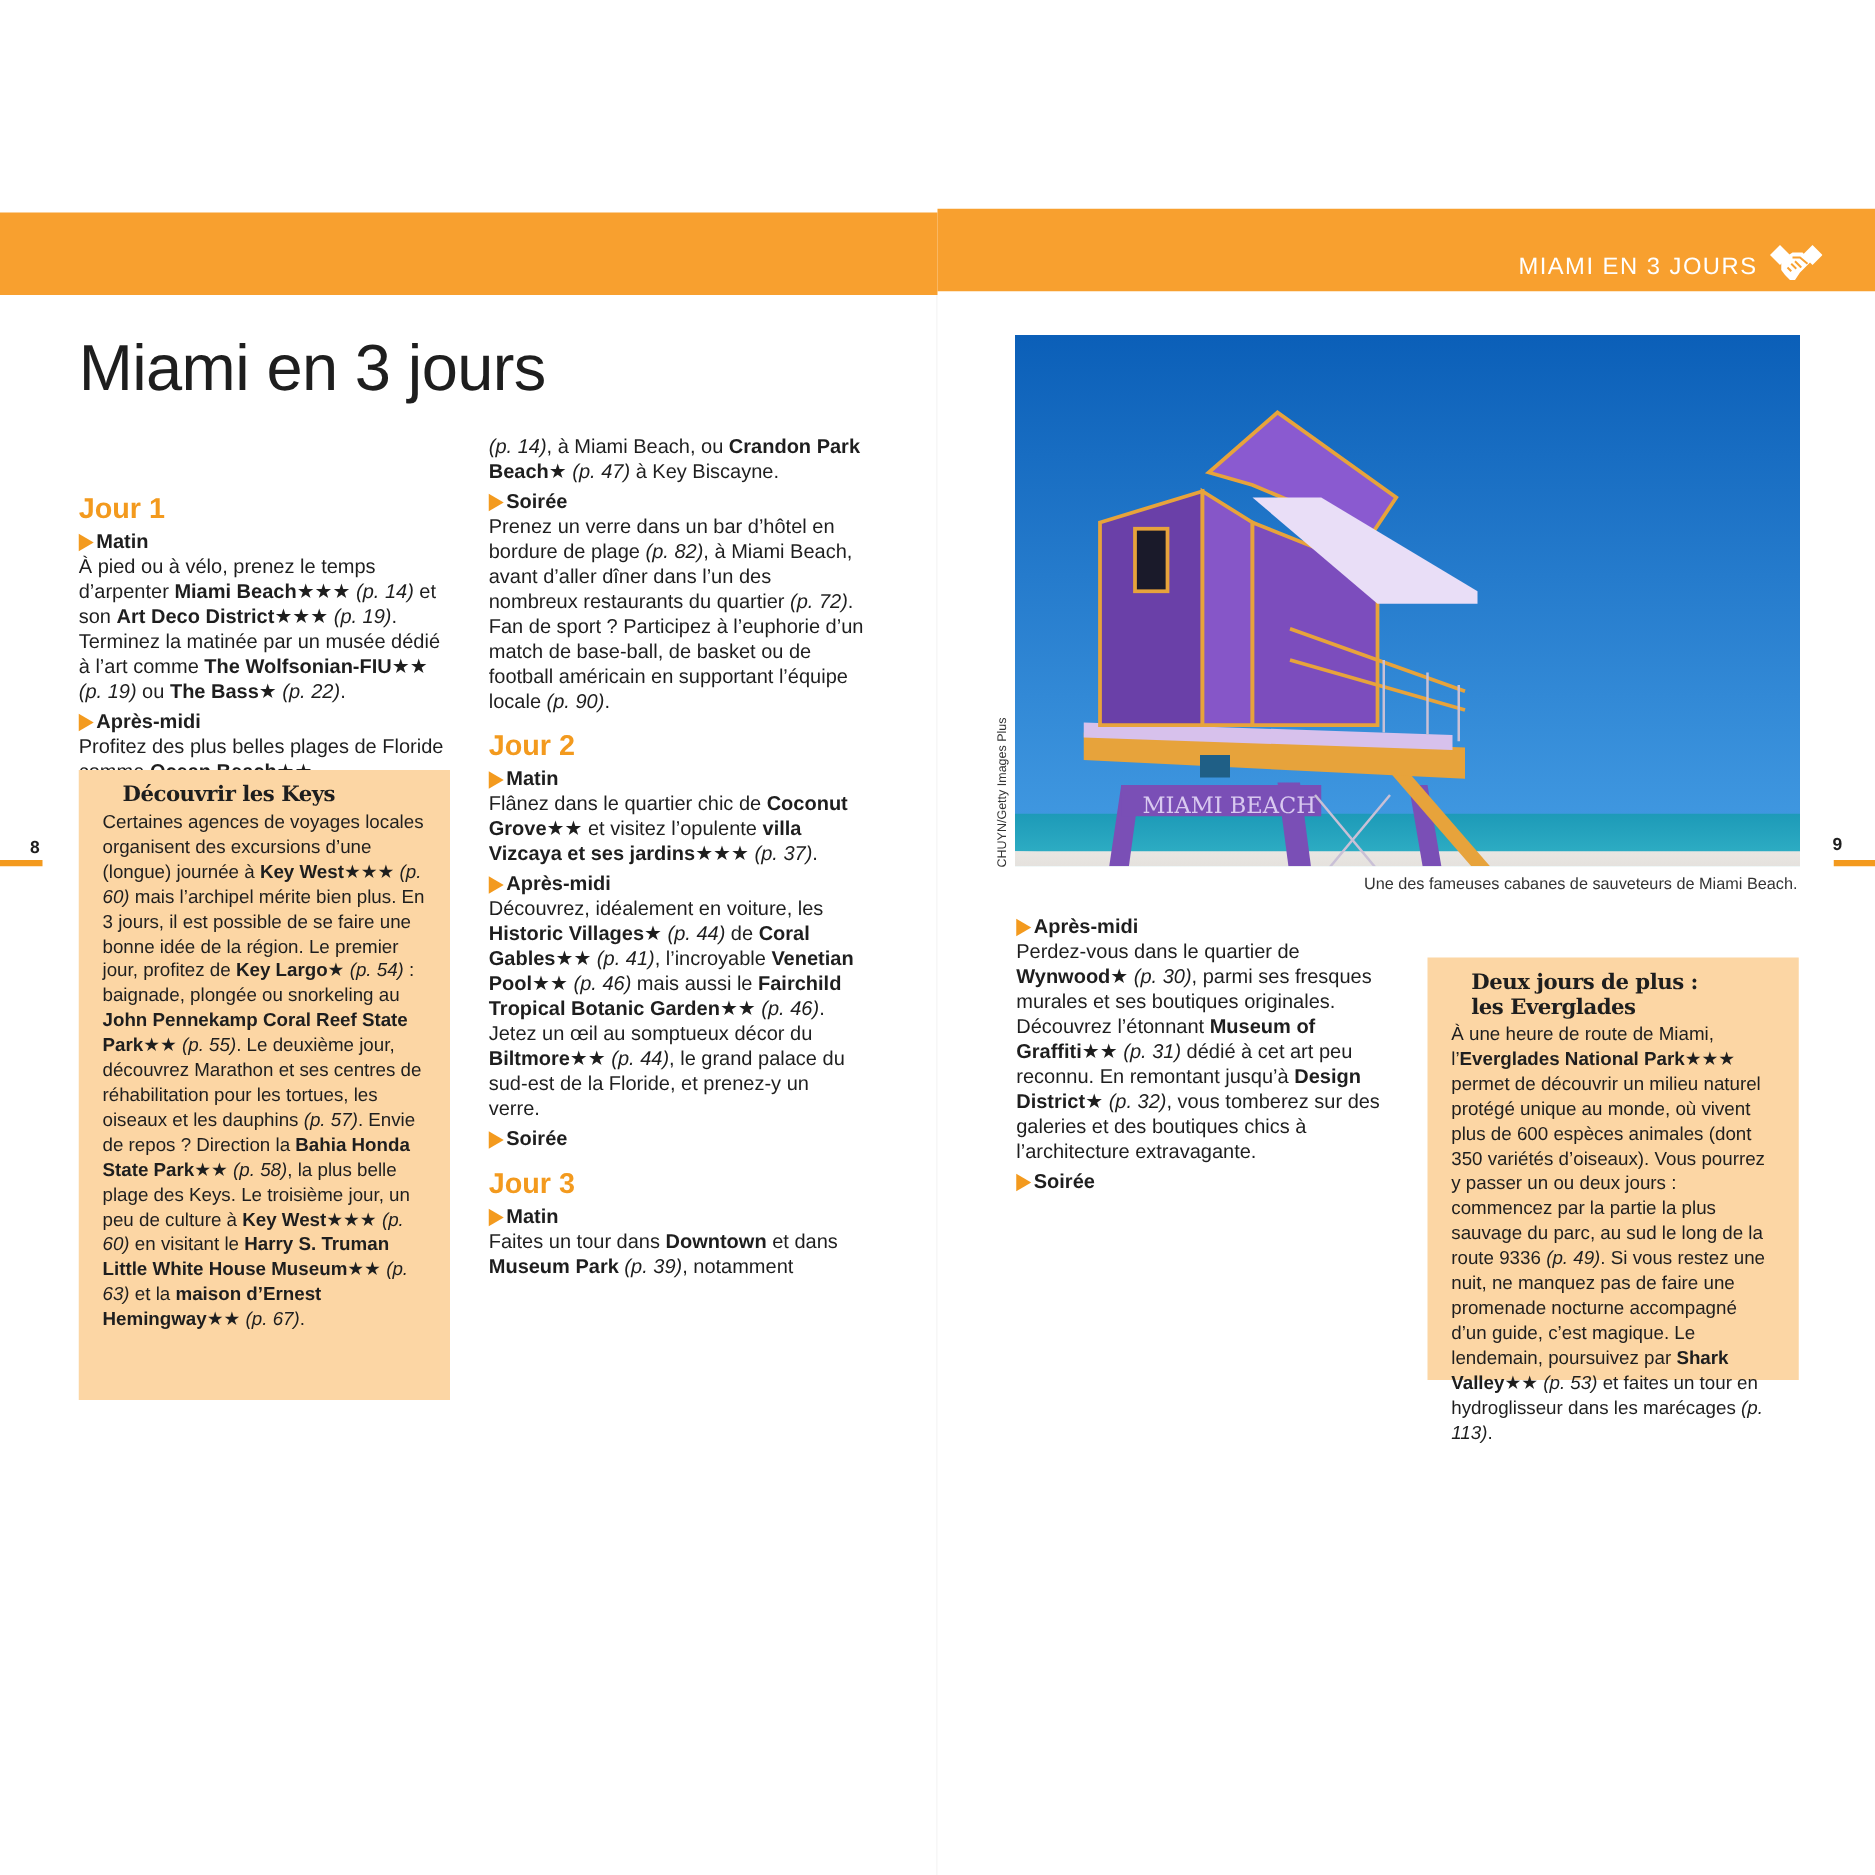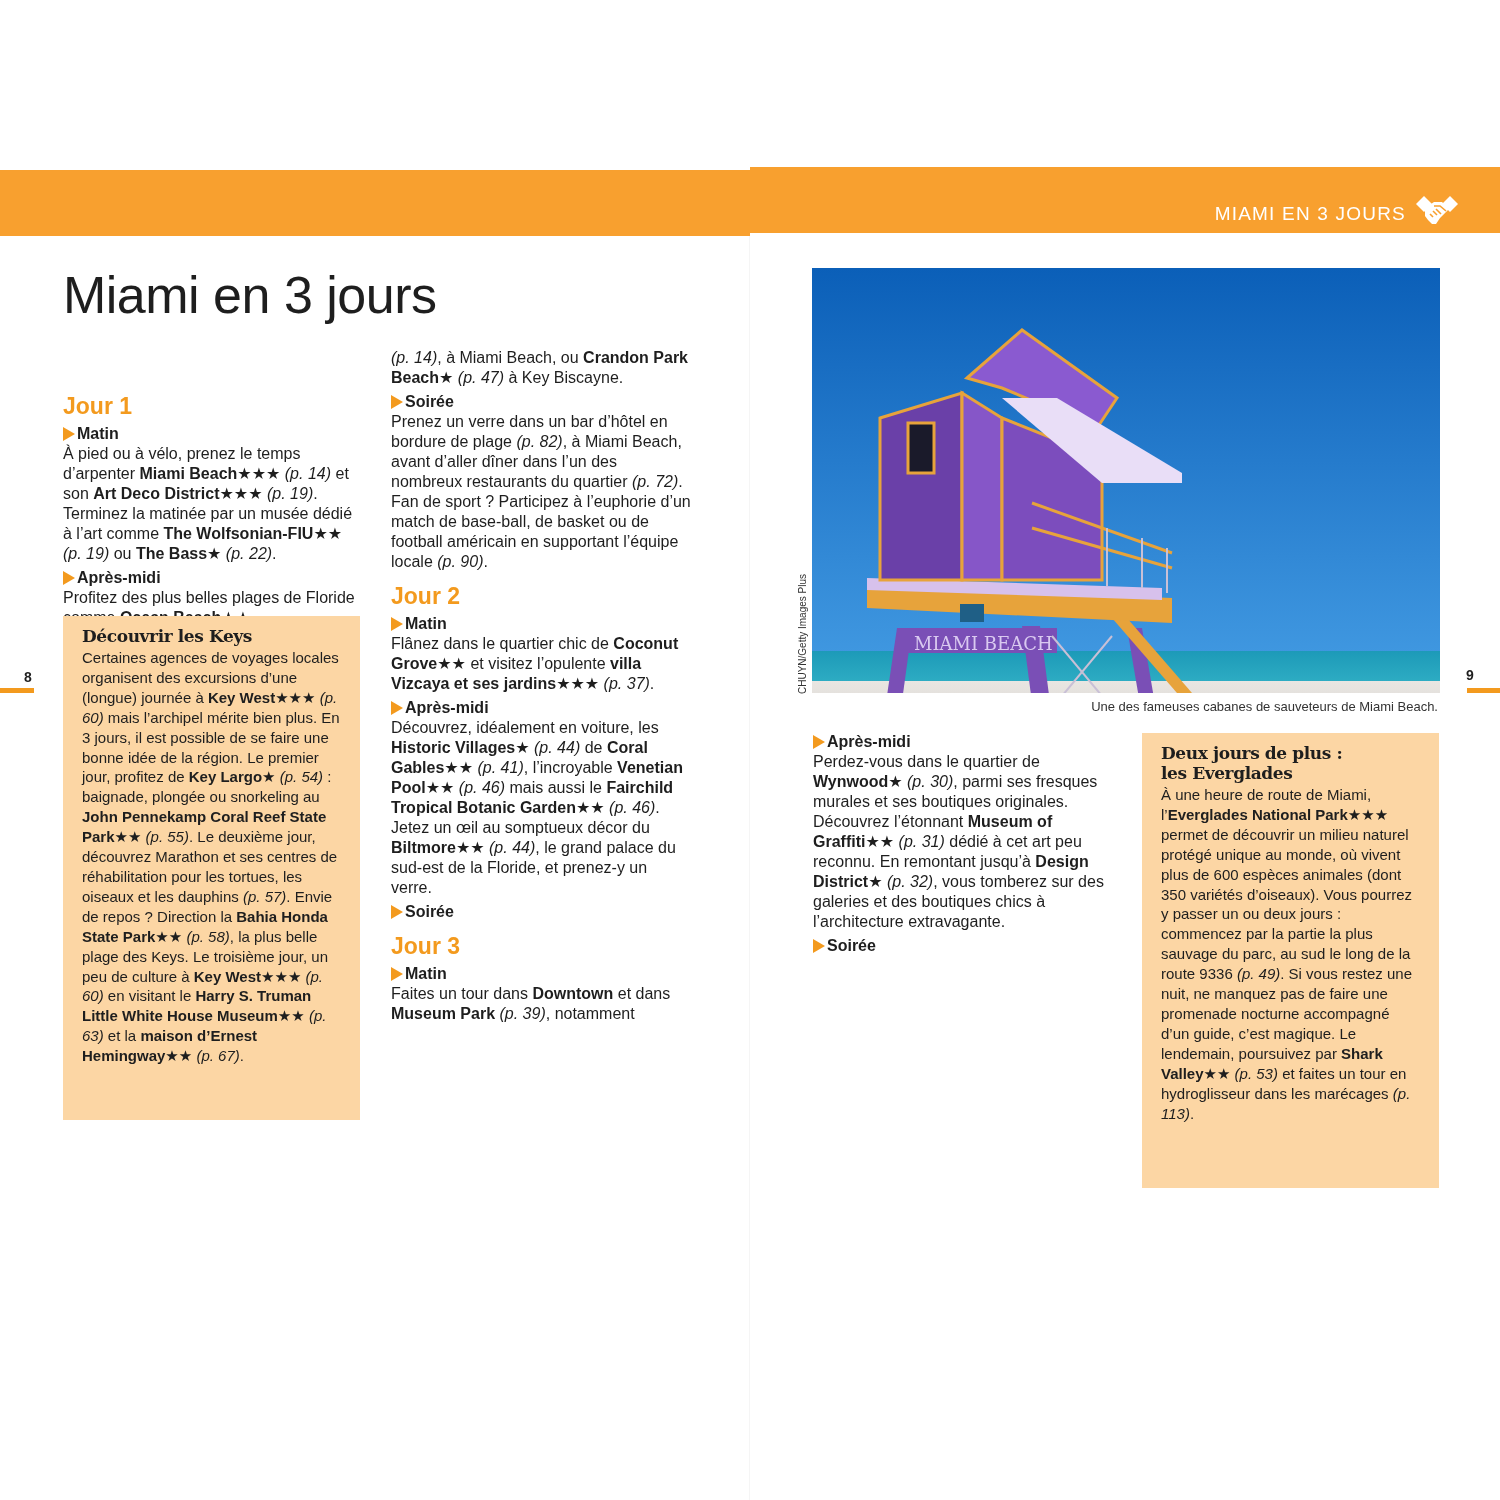--- a/index.html
+++ b/index.html
@@ -28,23 +28,23 @@
   .sub { font-weight:bold; font-size:16px; line-height:20px; margin-top:4px; display:flex; align-items:center; }
   .tri { width:0; height:0; border-top:7px solid transparent; border-bottom:7px solid transparent;
          border-left:12px solid #f39a1e; margin-right:2px; display:inline-block; }
   b { font-weight:bold; }
   i { font-style:italic; }
   .box {
     position:absolute; background:#fcd6a4; padding:10px 20px 10px 19px; box-sizing:border-box;
     font-size:15px; line-height:19.9px;
   }
   .box1 { left:63px; top:616px; width:297px; height:504px; }
-  .box2 { left:1142px; top:733px; width:297px; height:455px; }
+  .box2 { left:1142px; top:766px; width:297px; height:338px; }
   .box-title { font-family:"DejaVu Serif", "Liberation Serif", serif; font-weight:bold; font-size:17px;
-    line-height:20px; margin:0 0 2px 0; letter-spacing:-0.4px; }
+    line-height:20px; margin:0 0 2px 16px; letter-spacing:-0.4px; }
   .box p { margin:0; }
   .photo { position:absolute; left:812px; top:268px; width:704px; height:425px; overflow:hidden; }
   .photo svg { display:block; }
   .caption { position:absolute; right:62px; top:699px; font-size:13px; color:#333; line-height:16px; }
   .credit {
     position:absolute; left:797px; top:694px; font-size:10px; color:#333; transform:rotate(-90deg);
     transform-origin:left top; white-space:nowrap; line-height:12px;
   }
   .pagenum { position:absolute; font-size:14px; font-weight:bold; line-height:16px; }
   .pn-left { left:24px; top:669px; }

